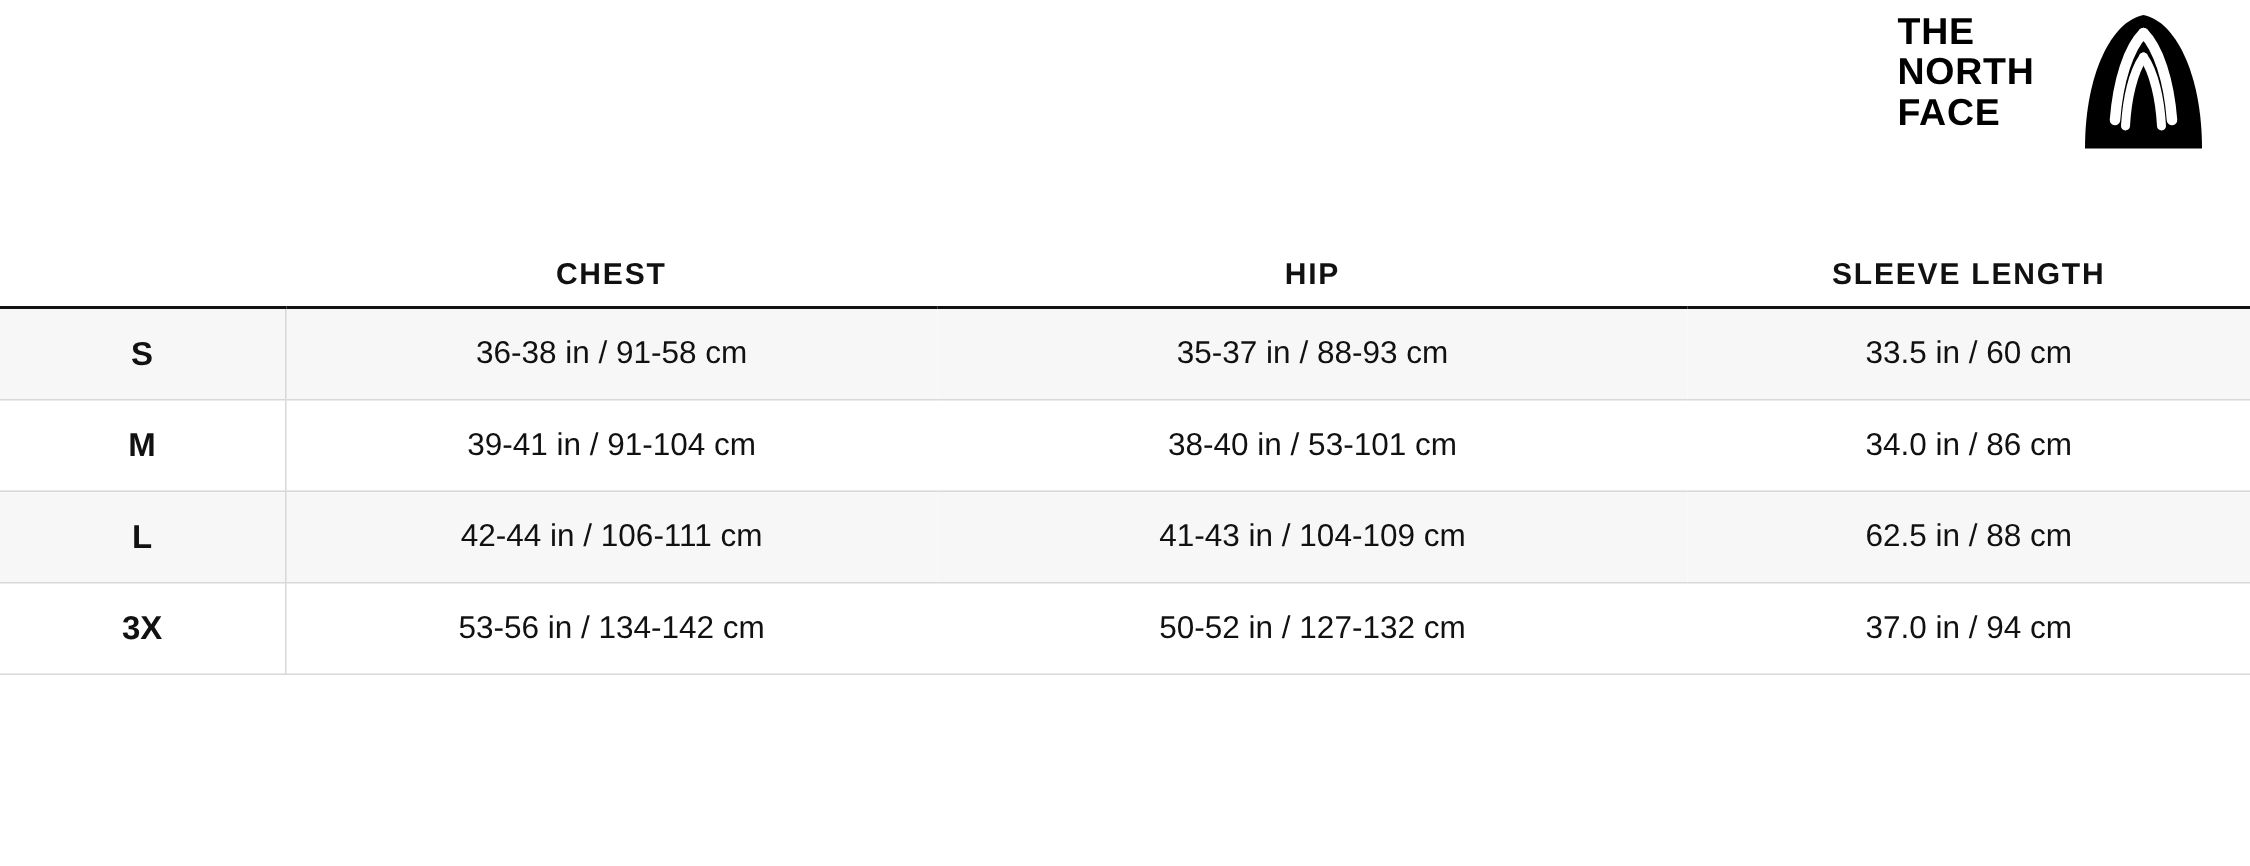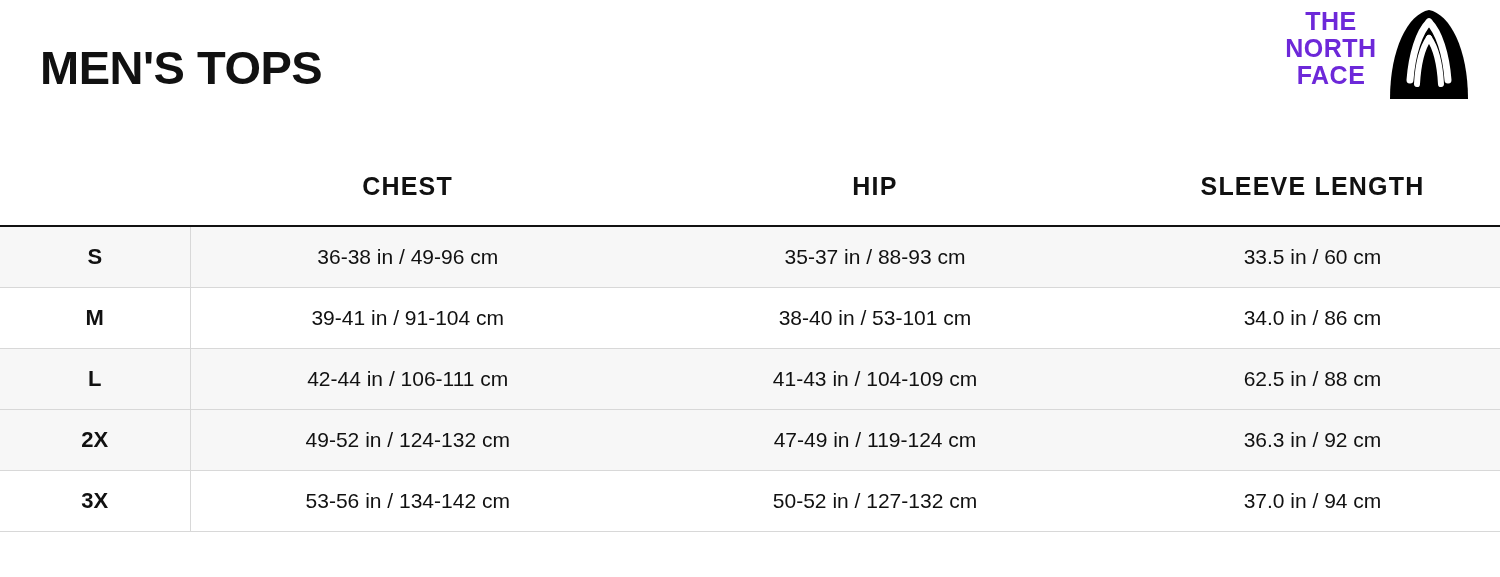--- a/index.html
+++ b/index.html
@@ -49,24 +49,24 @@
     right: 30px;
     top: 8px;
     width: 205px;
     height: 96px;
   }
   .logo-text {
     position: absolute;
     left: 0;
     top: 2px;
     width: 132px;
-    text-align: center;
+    text-align: left;
     font-weight: bold;
     line-height: 0.95;
-    color: #6d28d9;
+    color: #000000;
   }
   .logo-line {
     display: block;
     font-size: 25px;
     letter-spacing: 0.5px;
     margin-bottom: 3px;
   }
   .logo-mark {
     position: absolute;
     right: 0;
@@ -88,25 +88,25 @@
     width: 1500px;
     table-layout: fixed;
   }
 
   table.size-table col.c-size { width: 190px; }
   table.size-table col.c-chest { width: 435px; }
   table.size-table col.c-hip { width: 500px; }
   table.size-table col.c-sleeve { width: 375px; }
 
   table.size-table th {
-    font-size: 25px;
+    font-size: 20px;
     font-weight: bold;
     letter-spacing: 1.2px;
     text-align: center;
-    padding: 12px 0 24px 0;
+    padding: 12px 0 9px 0;
     border-bottom: 2px solid #111111;
     vertical-align: bottom;
     color: #111111;
   }
   table.size-table th.size-head {
     border-bottom: 2px solid #111111;
   }
 
   table.size-table td {
     font-size: 21px;
@@ -127,21 +127,20 @@
   table.size-table tbody tr.even td {
     background: #ffffff;
   }
 </style>
 </head>
 <body>
 
 <div class="page">
 
   <div class="header">
-    <div class="page-title">MEN'S TOPS</div>
 
     <div class="logo">
       <div class="logo-text">
         <span class="logo-line">THE</span>
         <span class="logo-line">NORTH</span>
         <span class="logo-line">FACE</span>
       </div>
       <span class="logo-mark">
         <svg width="82" height="93" viewBox="0 0 82 93" xmlns="http://www.w3.org/2000/svg">
           <path d="M2 91 C2 41 20 6 41 2 C62 6 80 41 80 91 Z" fill="#000000"></path>
@@ -166,42 +165,36 @@
         <tr>
           <th class="size-head"></th>
           <th>CHEST</th>
           <th>HIP</th>
           <th>SLEEVE LENGTH</th>
         </tr>
       </thead>
       <tbody>
         <tr class="odd">
           <td class="size-cell">S</td>
-          <td>36-38 in / 49-96 cm</td>
+          <td>36-38 in / 91-58 cm</td>
           <td>35-37 in / 88-93 cm</td>
           <td>33.5 in / 60 cm</td>
         </tr>
         <tr class="even">
           <td class="size-cell">M</td>
           <td>39-41 in / 91-104 cm</td>
           <td>38-40 in / 53-101 cm</td>
           <td>34.0 in / 86 cm</td>
         </tr>
         <tr class="odd">
           <td class="size-cell">L</td>
           <td>42-44 in / 106-111 cm</td>
           <td>41-43 in / 104-109 cm</td>
           <td>62.5 in / 88 cm</td>
         </tr>
-        <tr class="odd">
-          <td class="size-cell">2X</td>
-          <td>49-52 in / 124-132 cm</td>
-          <td>47-49 in / 119-124 cm</td>
-          <td>36.3 in / 92 cm</td>
-        </tr>
         <tr class="even">
           <td class="size-cell">3X</td>
           <td>53-56 in / 134-142 cm</td>
           <td>50-52 in / 127-132 cm</td>
           <td>37.0 in / 94 cm</td>
         </tr>
       </tbody>
     </table>
   </div>
 

